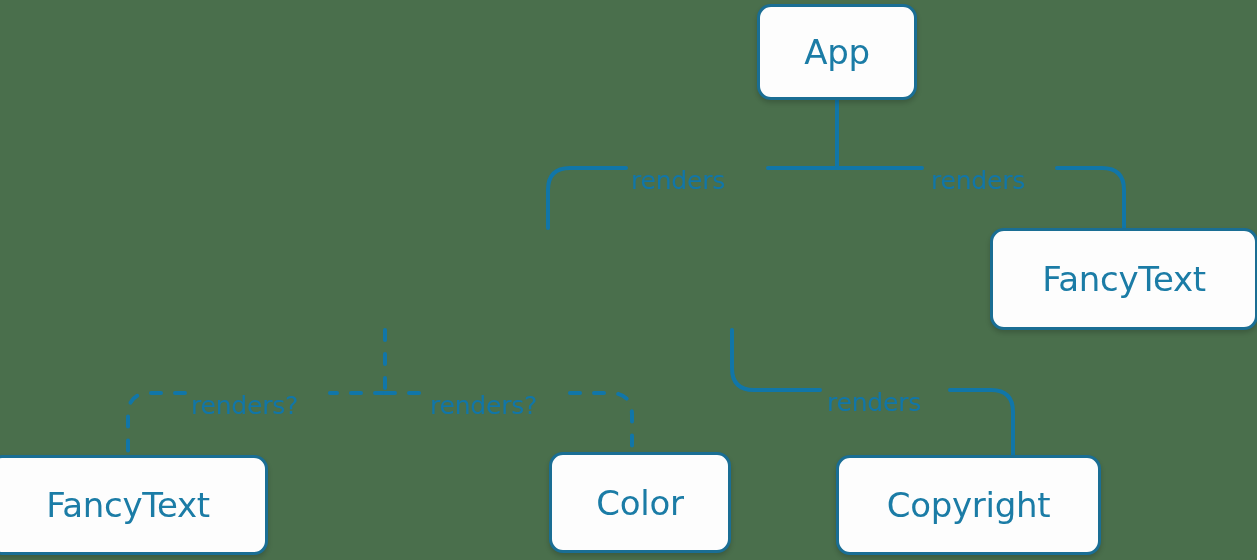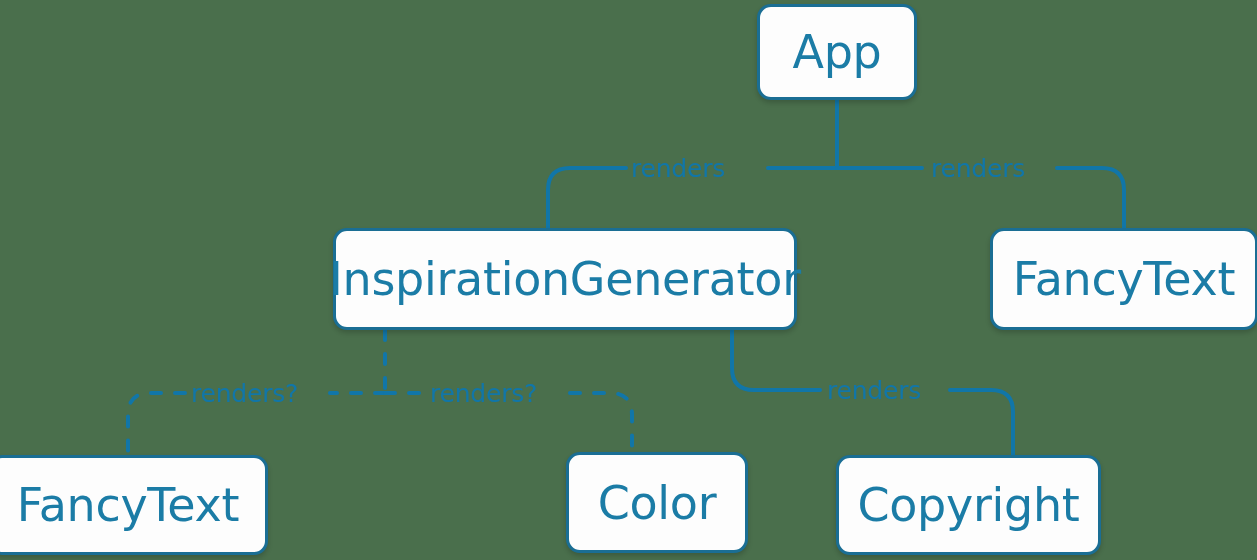--- a/index.html
+++ b/index.html
@@ -31,41 +31,42 @@
     background: #fdfdfd;
     border: 3px solid #1a6e94;
     border-radius: 14px;
     display: flex;
     align-items: center;
     justify-content: center;
     box-shadow: 0 3px 5px rgba(0,0,0,0.18);
   }
   .node-label {
     color: #1b7ca6;
-    font-size: 46px;
+    font-size: 34px;
     font-weight: 400;
     letter-spacing: -0.3px;
     white-space: nowrap;
   }
   .node-app        { left: 757px;  top: 4px;   width: 160px; height: 96px;  }
   .node-ig         { left: 333px;  top: 228px; width: 464px; height: 102px; }
   .node-fancy-r    { left: 990px;  top: 228px; width: 268px; height: 102px; }
   .node-fancy-b    { left: -12px;  top: 455px; width: 280px; height: 100px; }
-  .node-color      { left: 566px;  top: 452px; width: 182px; height: 101px; text-align: center; }
+  .node-color      { left: 549px;  top: 452px; width: 182px; height: 101px; text-align: center; }
   .node-copyright  { left: 836px;  top: 455px; width: 265px; height: 100px; }
 
   .node-fancy-b { border-top-left-radius: 14px; border-bottom-left-radius: 14px; }
 
   .edge-label {
     position: absolute;
     color: #1176a8;
     font-size: 25px;
     font-weight: 500;
     white-space: nowrap;
     letter-spacing: -0.2px;
+    margin-top: 12px;
   }
   .lbl-renders-left   { left: 631px; top: 154px; }
   .lbl-renders-right  { left: 931px; top: 154px; }
   .lbl-renders-q1     { left: 191px; top: 379px; }
   .lbl-renders-q2     { left: 430px; top: 379px; }
   .lbl-renders-copy   { left: 827px; top: 376px; }
 </style>
 </head>
 <body>
 
@@ -93,23 +94,20 @@
       <path d="M 385 393 L 424 393" stroke-dasharray="10 14"></path>
       <path d="M 570 393 L 610 393 Q 632 393 632 415 L 632 452" stroke-dasharray="10 14"></path>
 
     </g>
   </svg>
 
   <div class="node node-app">
     <span class="node-label">App</span>
   </div>
 
-  <div class="node node-ig">
-    <span class="node-label">InspirationGenerator</span>
-  </div>
 
   <div class="node node-fancy-r">
     <span class="node-label">FancyText</span>
   </div>
 
   <div class="node node-fancy-b">
     <span class="node-label">FancyText</span>
   </div>
 
   <div class="node node-color">

